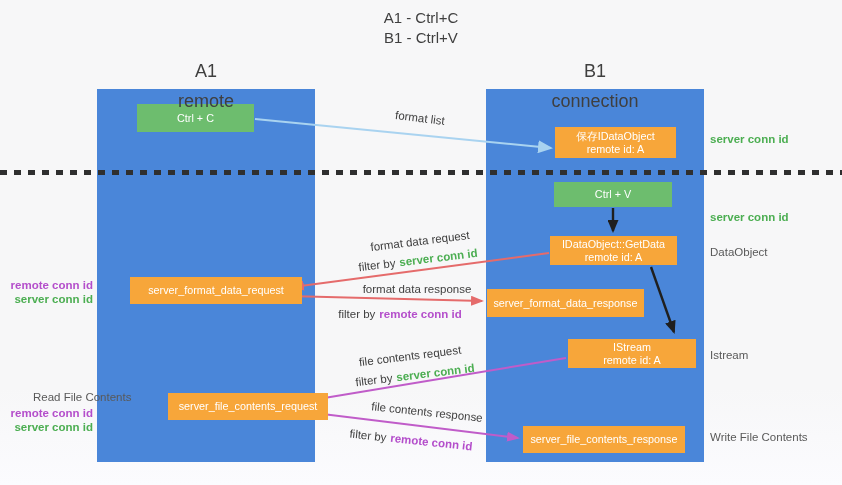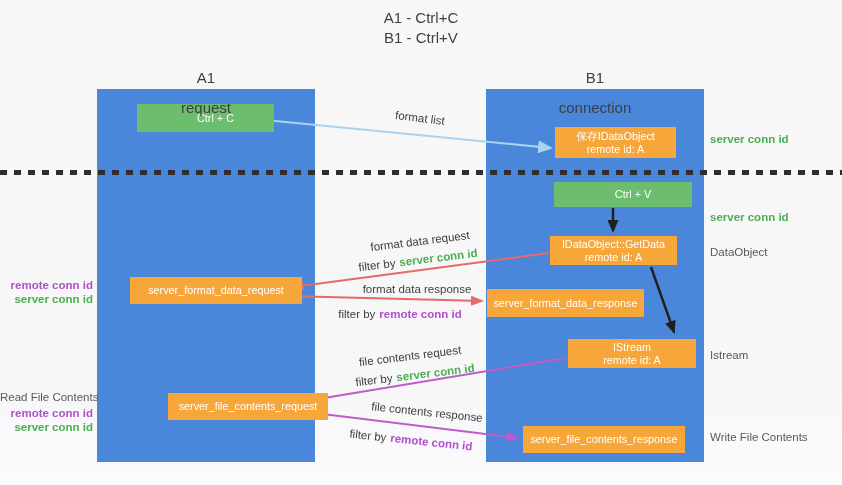--- a/index.html
+++ b/index.html
@@ -9,30 +9,30 @@
     --text-dark:#3f3f3f; --text-gray:#595959;
   }
   html,body{margin:0;padding:0;}
   body{font-family:"Liberation Sans", sans-serif;}
   #canvas{
     position:relative; width:842px; height:485px; overflow:hidden;
     background:linear-gradient(#f7f7f8 80%, #fbfbfe 100%);
   }
   .lane{position:absolute; top:89px; width:218px; height:373px; background:var(--lane-blue); z-index:1;}
   #lane-left{left:97px;} #lane-right{left:486px;}
-  .lane-header{position:absolute; top:55px; width:218px; text-align:center; font-size:15px;
+  .lane-header{position:absolute; top:49px; width:218px; text-align:center; font-size:18px;
     line-height:15px; color:var(--text-dark); z-index:5; white-space:pre-line;}
   #title{position:absolute; top:8px; left:0; width:842px; text-align:center; font-size:15px;
     line-height:20px; color:var(--text-dark); z-index:5;}
   #divider{position:absolute; top:170px; left:0; width:842px; height:5px; z-index:2;
     background:repeating-linear-gradient(90deg, #2f2f2f 0 7px, transparent 7px 14px);}
   .node{position:absolute; z-index:4; display:flex; flex-direction:column; align-items:center;
     justify-content:center; color:#fff; font-size:10.8px; line-height:13px; text-align:center;
     white-space:nowrap;}
-  .green{background:var(--green-box);padding-left:20px;}
+  .green{background:var(--green-box);}
   .orange{background:var(--orange-box);align-items:center;}
   .alabel{position:absolute; z-index:5; font-size:11.5px; color:var(--text-dark);
     white-space:nowrap; transform-origin:center;}
   .hl-green{color:var(--text-green); font-weight:bold; margin-left:4px;}
   .hl-purple{color:var(--text-purple); font-weight:bold; margin-left:4px;}
   .side{position:absolute; z-index:5; font-size:11.5px; line-height:13.5px; white-space:nowrap;}
   .side.left{left:0; width:93px; text-align:right;}
   .side.right{left:710px; text-align:left;}
   .conn-purple{color:var(--text-purple); font-weight:bold;}
   .conn-green{color:var(--text-green); font-weight:bold;}
@@ -50,21 +50,21 @@
 
 <div id="canvas">
 
   <div id="title">
     <div>A1 - Ctrl+C</div>
     <div>B1 - Ctrl+V</div>
   </div>
 
   <div class="lane-header" style="left:97px;">
     <div>A1</div>
-    <div>request</div>
+    <div>remote</div>
   </div>
   <div class="lane-header" style="left:486px;">
     <div>B1</div>
     <div>connection</div>
   </div>
 
   <div class="lane" id="lane-left"></div>
   <div class="lane" id="lane-right"></div>
 
   <div id="divider"></div>
@@ -151,21 +151,21 @@
 
   <div class="alabel" style="left:427px; top:412px; transform:translate(-50%,-50%) rotate(6deg);">file contents response</div>
   <div class="alabel" style="left:411px; top:440px; transform:translate(-50%,-50%) rotate(6deg);">
     <span>filter by</span><span class="hl-purple">remote conn id</span>
   </div>
 
   <div class="side left" style="top:279px;">
     <div class="conn-purple">remote conn id</div>
     <div class="conn-green">server conn id</div>
   </div>
-  <div class="side left gray" style="top:391px;">Read File Contents</div>
+  <div class="side left gray" style="top:391px;padding-left:33px;">Read File Contents</div>
   <div class="side left" style="top:407px;">
     <div class="conn-purple">remote conn id</div>
     <div class="conn-green">server conn id</div>
   </div>
 
   <div class="side right conn-green" style="top:133px;">server conn id</div>
   <div class="side right conn-green" style="top:211px;">server conn id</div>
   <div class="side right gray" style="top:246px;">DataObject</div>
   <div class="side right gray" style="top:349px;">Istream</div>
   <div class="side right gray" style="top:431px;">Write File Contents</div>

